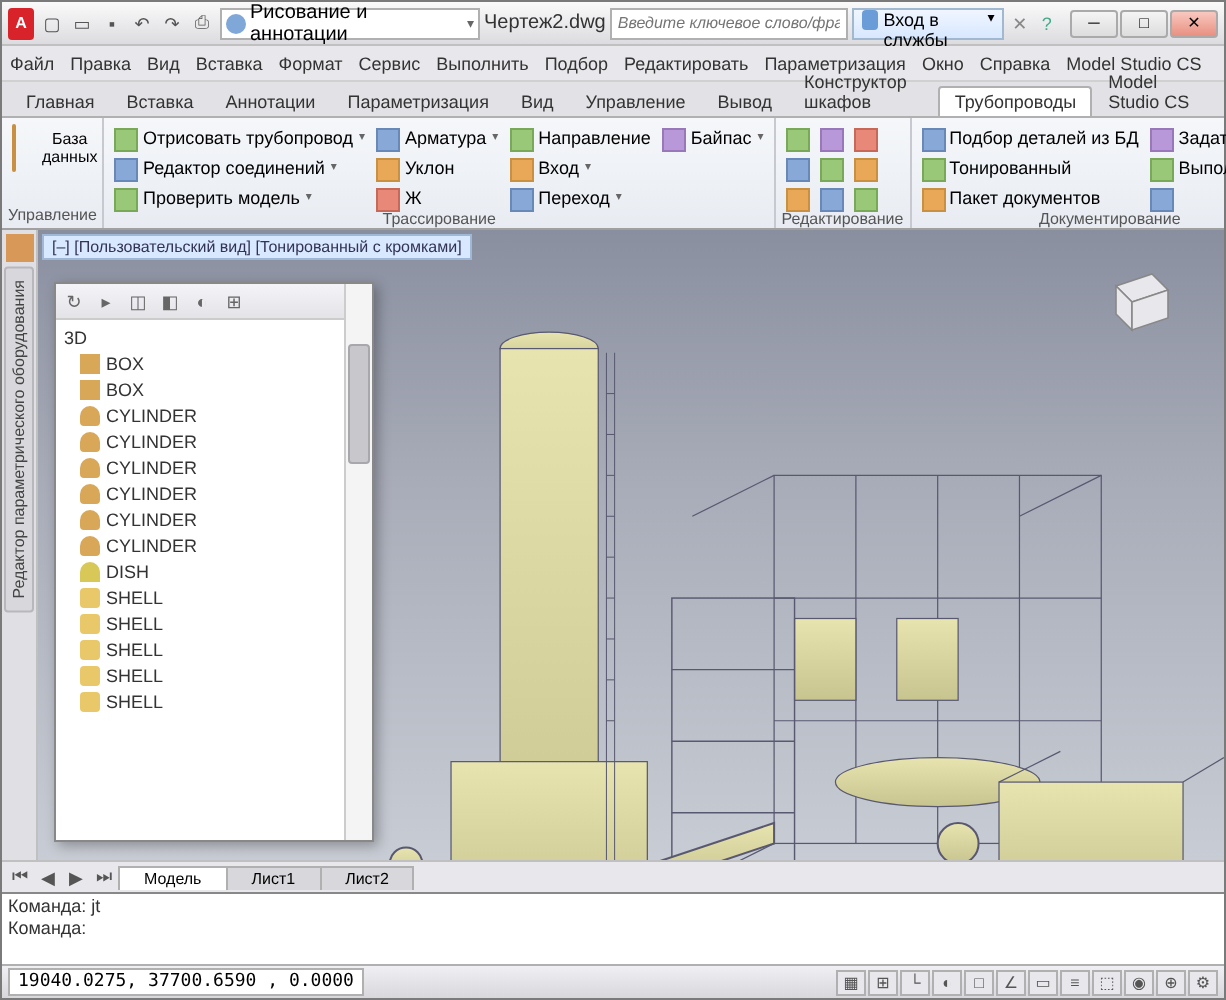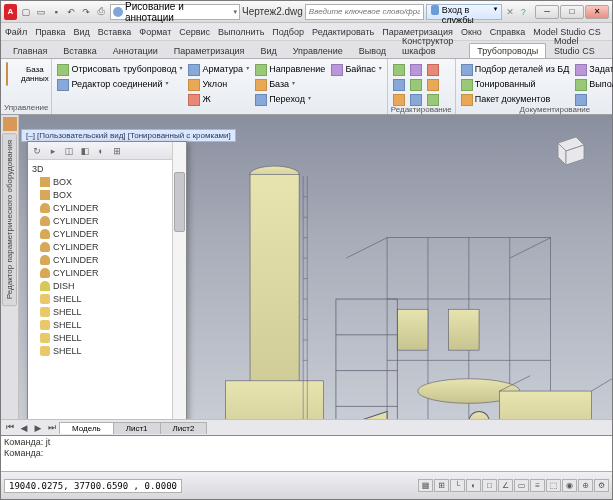--- a/index.html
+++ b/index.html
@@ -37,42 +37,42 @@
 .small-btn .dd{font-size:6px;color:#666;margin-left:1px}
 .orange{background:#e8a858!important;border-color:#c89040!important}
 .blue{background:#88a8d8!important;border-color:#6888b8!important}
 .green{background:#98c878!important;border-color:#78a858!important}
 .red{background:#e88878!important;border-color:#c86858!important}
 .purple{background:#b898d8!important;border-color:#9878b8!important}
 .workspace{flex:1;position:relative;background:#f0f0f0;display:flex;overflow:hidden}
 .left-strip{width:18px;background:#e0e0e4;border-right:1px solid #c0c0c0;display:flex;flex-direction:column;align-items:center;gap:2px;padding:2px 0}
 .vtab{writing-mode:vertical-rl;transform:rotate(180deg);font-size:8px;padding:6px 2px;background:#d8d8dc;border:1px solid #b8b8bc;border-radius:2px;color:#444}
 .canvas{flex:1;position:relative;background:linear-gradient(180deg,#8a8fa0 0%,#a8acb8 40%,#c8ccd4 100%);overflow:hidden}
-.vp-label{position:absolute;top:14px;left:2px;font-size:8px;background:#d8e8ff;border:1px solid #a0b8d8;padding:1px 4px;color:#335}
+.vp-label{position:absolute;top:2px;left:2px;font-size:8px;background:#d8e8ff;border:1px solid #a0b8d8;padding:1px 4px;color:#335}
 .viewcube{position:absolute;top:12px;right:22px;width:44px;height:44px}
 .viewcube svg{width:44px;height:44px}
 .tree-panel{position:absolute;top:26px;left:8px;width:160px;height:280px;background:#fff;border:1px solid #888;display:flex;flex-direction:column;box-shadow:2px 2px 6px rgba(0,0,0,.3)}
 .tree-toolbar{height:18px;background:linear-gradient(#f4f4f8,#e4e4e8);border-bottom:1px solid #ccc;display:flex;align-items:center;gap:2px;padding:0 2px}
 .tree-toolbar .tb{width:14px;height:14px;display:flex;align-items:center;justify-content:center;font-size:9px;color:#666}
 .tree-body{flex:1;overflow:auto;padding:2px}
 .tree-item{display:flex;align-items:center;gap:3px;height:13px;padding-left:10px;font-size:9px;color:#333}
 .tree-item.root{padding-left:2px;font-weight:normal}
 .tree-item .tic{width:10px;height:10px;flex-shrink:0}
 .box-ic{background:#d8a858}
 .cyl-ic{background:#d8a858;border-radius:50% 50% 20% 20%}
 .dish-ic{background:#d8c858;border-radius:50% 50% 0 0}
 .shell-ic{background:#e8c868;border-radius:2px}
 .scrollbar-v{width:14px;position:absolute;right:0;top:0;bottom:0;background:#f4f4f4;border-left:1px solid #ccc}
 .sb-thumb{position:absolute;left:1px;right:1px;top:30px;height:60px;background:#c8c8cc;border:1px solid #a8a8ac;border-radius:2px}
 .tabs-bottom{height:16px;background:#e8e8ec;display:flex;align-items:center;padding:0 2px;gap:0;border-top:1px solid #c0c0c0}
 .btab{padding:1px 12px;font-size:8px;background:#d8d8dc;border:1px solid #b0b0b0;border-bottom:none;margin-right:-1px}
 .btab.active{background:#fff}
 .cmdline{height:36px;background:#fff;border-top:1px solid #888;display:flex;flex-direction:column;font-family:Consolas,monospace;font-size:9px;padding:1px 3px;color:#333}
 .cmdline div{line-height:11px;white-space:nowrap}
-.statusbar{height:28px;background:linear-gradient(#f0f0f4,#d8d8dc);border-top:1px solid #b0b0b0;display:flex;align-items:center;padding:0 3px;gap:4px;font-size:8px}
+.statusbar{height:17px;background:linear-gradient(#f0f0f4,#d8d8dc);border-top:1px solid #b0b0b0;display:flex;align-items:center;padding:0 3px;gap:4px;font-size:8px}
 .coords{background:#fff;border:1px solid #b0b0b0;padding:1px 4px;font-family:Consolas,monospace}
 .sb-btns{display:flex;gap:1px;margin-left:auto}
 .sb-btn{width:15px;height:13px;background:#e8e8ec;border:1px solid #b0b0b0;display:flex;align-items:center;justify-content:center;font-size:8px;color:#555}
 .render{position:absolute;left:0;right:0;top:0;bottom:0}
 </style>
 </head>
 <body>
 
 <div class="window">
 
@@ -148,20 +148,25 @@
           <div class="small-btn">
               <span class="sic green"></span>
               <span>Отрисовать трубопровод</span>
               <span class="dd">▾</span>
             </div>
           <div class="small-btn">
               <span class="sic blue"></span>
               <span>Редактор соединений</span>
               <span class="dd">▾</span>
             </div>
+          <div class="small-btn">
+              <span class="sic green"></span>
+              <span>Проверить модель</span>
+              <span class="dd">▾</span>
+            </div>
         </div>
         <div class="col">
           <div class="small-btn">
               <span class="sic blue"></span>
               <span>Арматура</span>
               <span class="dd">▾</span>
             </div>
           <div class="small-btn">
               <span class="sic orange"></span>
               <span>Уклон</span>
@@ -171,37 +176,38 @@
               <span>Ж</span>
             </div>
         </div>
         <div class="col">
           <div class="small-btn">
               <span class="sic green"></span>
               <span>Направление</span>
             </div>
           <div class="small-btn">
               <span class="sic orange"></span>
-              <span>База</span>
+              <span>Вход</span>
               <span class="dd">▾</span>
             </div>
           <div class="small-btn">
               <span class="sic blue"></span>
               <span>Переход</span>
               <span class="dd">▾</span>
             </div>
         </div>
         <div class="col">
           <div class="small-btn">
               <span class="sic purple"></span>
               <span>Байпас</span>
               <span class="dd">▾</span>
             </div>
         </div>
       </div>
+      <div class="rgroup-title">Трассирование</div>
     </div>
     <div class="rgroup">
       <div class="rgroup-body" style="gap:1px">
         <div class="col">
             <div class="small-btn">
               <span class="sic green"></span>
             </div>
             <div class="small-btn">
               <span class="sic blue"></span>
             </div>

